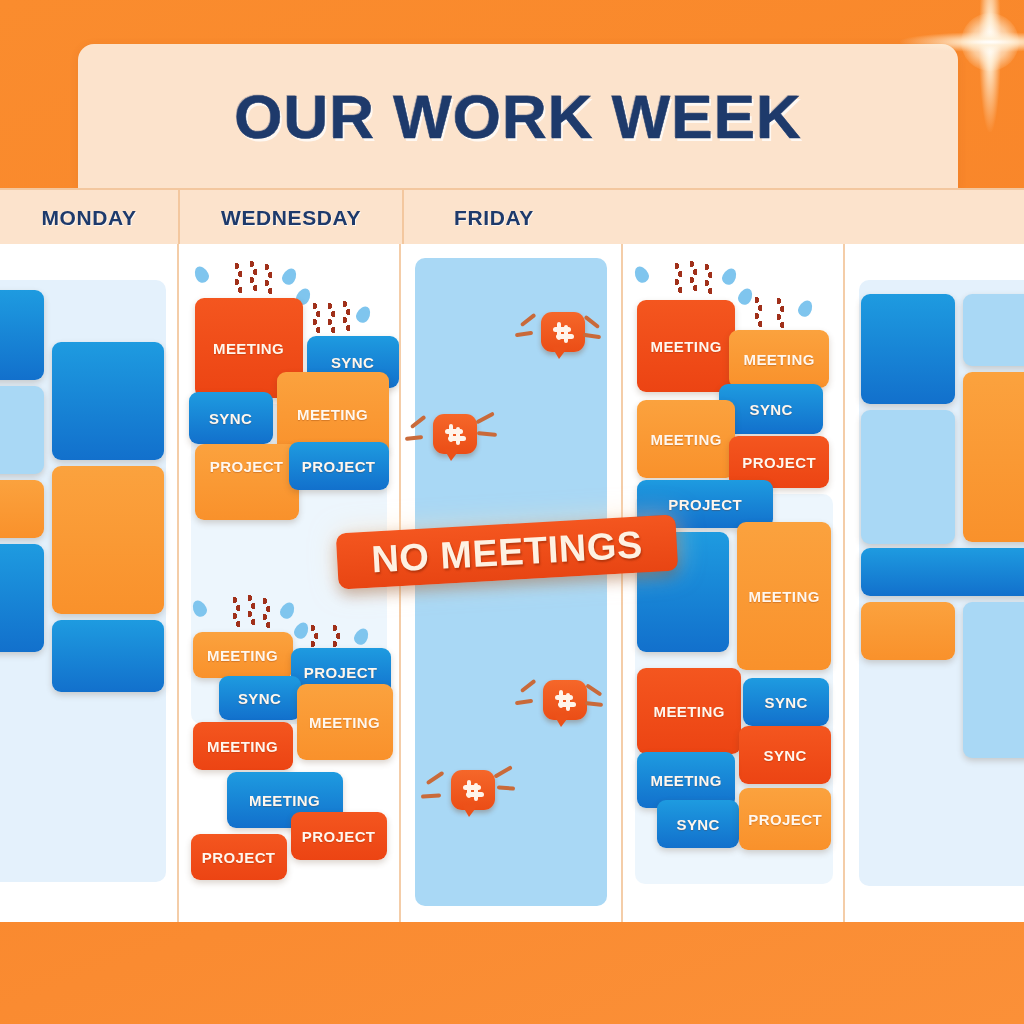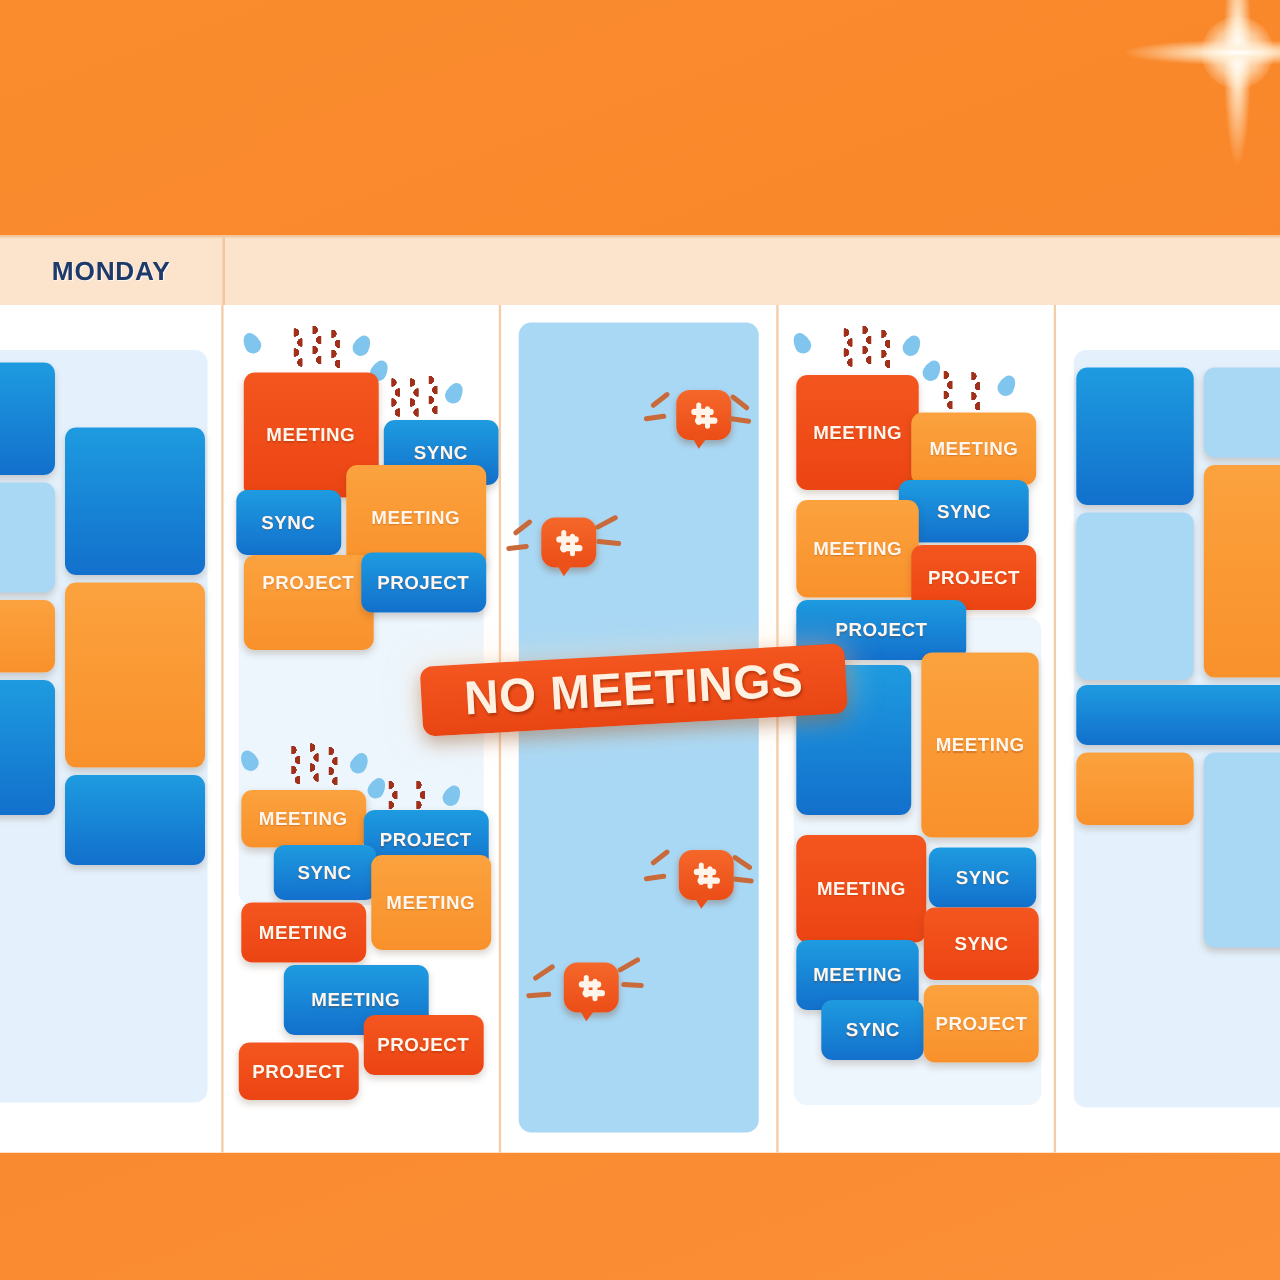--- a/index.html
+++ b/index.html
@@ -40,21 +40,21 @@
   .sparkle-core{
     position:absolute;left:50%;top:50%;width:58px;height:58px;
     transform:translate(-50%,-50%);border-radius:50%;
     background:radial-gradient(circle,rgba(255,255,255,.98) 0%,rgba(255,245,225,.6) 45%,rgba(255,230,190,0) 75%);
   }
 
   
   .dayhead-row{
     position:absolute;left:0;top:188px;width:1024px;height:56px;
     background:#FCE3CC;display:flex;
-    border-top:2px solid #F3C79E;border-bottom:2px solid #F3C79E;flex-direction:column;
+    border-top:2px solid #F3C79E;border-bottom:2px solid #F3C79E;
   }
   .dayhead{
     flex:0 0 auto;height:100%;
     display:flex;align-items:center;justify-content:center;
     color:#1E3A6B;font-size:21px;font-weight:bold;letter-spacing:.6px;
     border-right:2px solid #F3C79E;
     text-shadow:1px 1px 0 rgba(255,255,255,.7);
   }
   .dayhead:last-child{border-right:none;}
 
@@ -138,26 +138,30 @@
   .banner-text{
     color:#FEF1E2;font-size:38px;font-weight:bold;letter-spacing:.5px;
     text-shadow:1px 2px 2px rgba(120,30,0,.45);
   }
 </style>
 </head>
 <body>
 
 <div id="stage">
 
+  <div class="title-card">
+    <div class="title-text">OUR WORK WEEK</div>
+  </div>
   <div class="sparkle">
     <div class="sparkle-core"></div>
   </div>
 
   <div class="dayhead-row">
     <div class="dayhead" style="width:178px">MONDAY</div>
+    <div class="dayhead" style="width:222px">WEDNESDAY</div>
     <div class="dayhead" style="width:180px">FRIDAY</div>
   </div>
 
   <div class="grid-body">
 
     <div class="daycol" style="width:178px">
       <div class="panel pale" style="left:-70px;top:36px;width:236px;height:602px;"></div>
       <div class="blk c-blue" style="left:-66px;top:46px;width:110px;height:90px;"></div>
       <div class="blk c-lightblue" style="left:-66px;top:142px;width:110px;height:88px;"></div>
       <div class="blk c-orange" style="left:-66px;top:236px;width:110px;height:58px;"></div>

